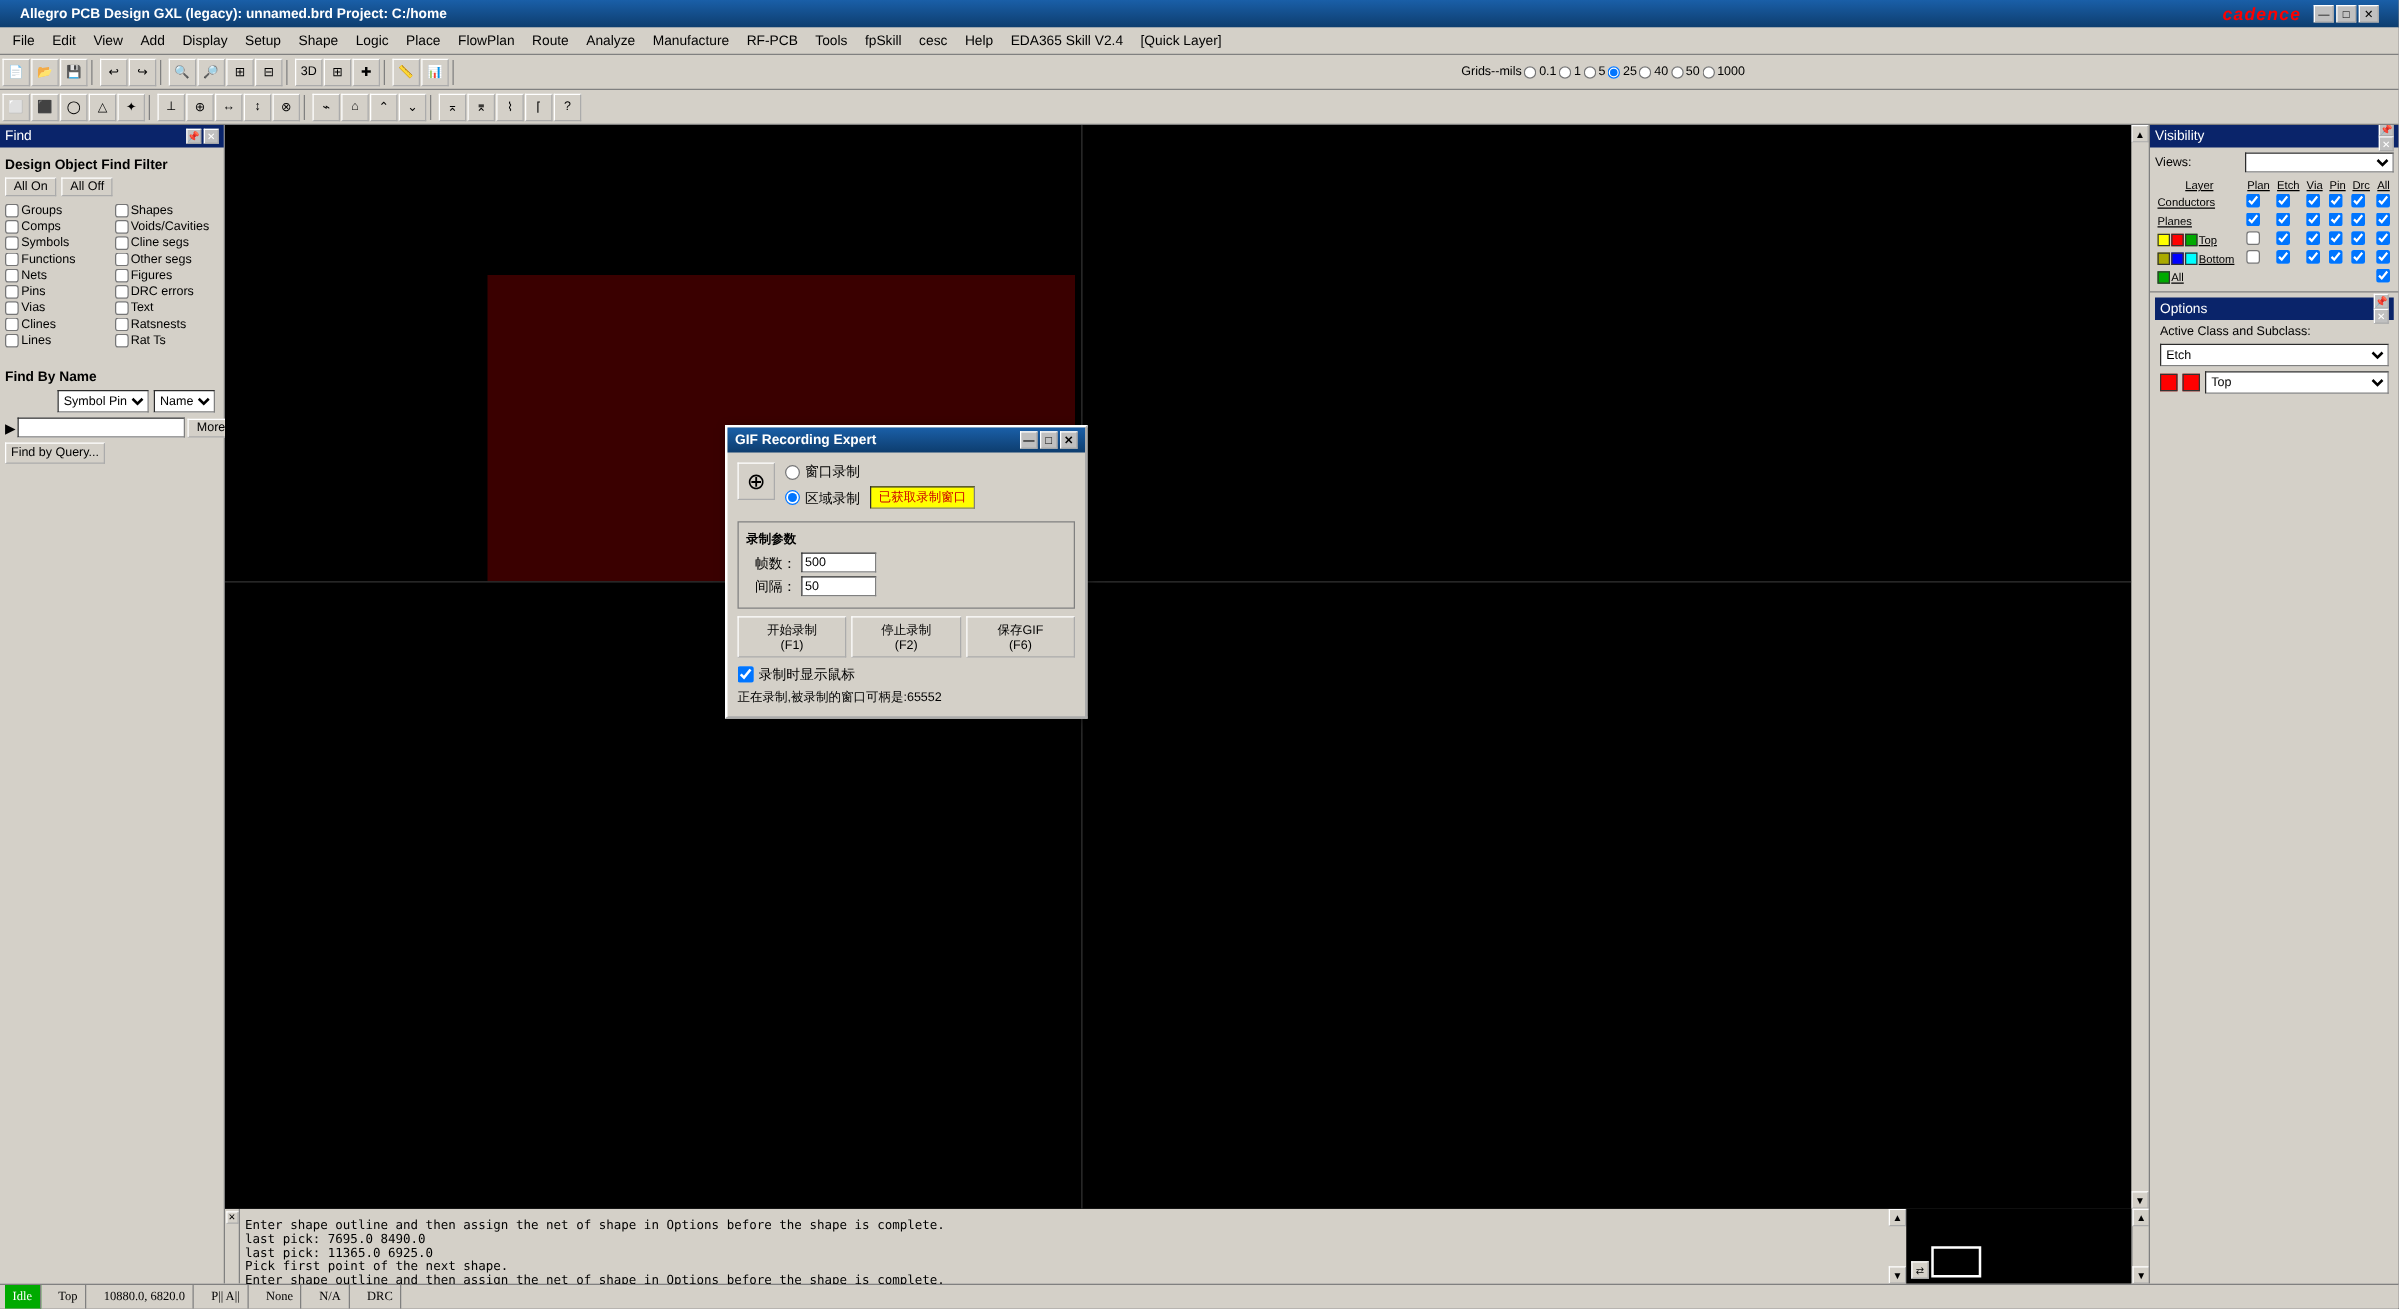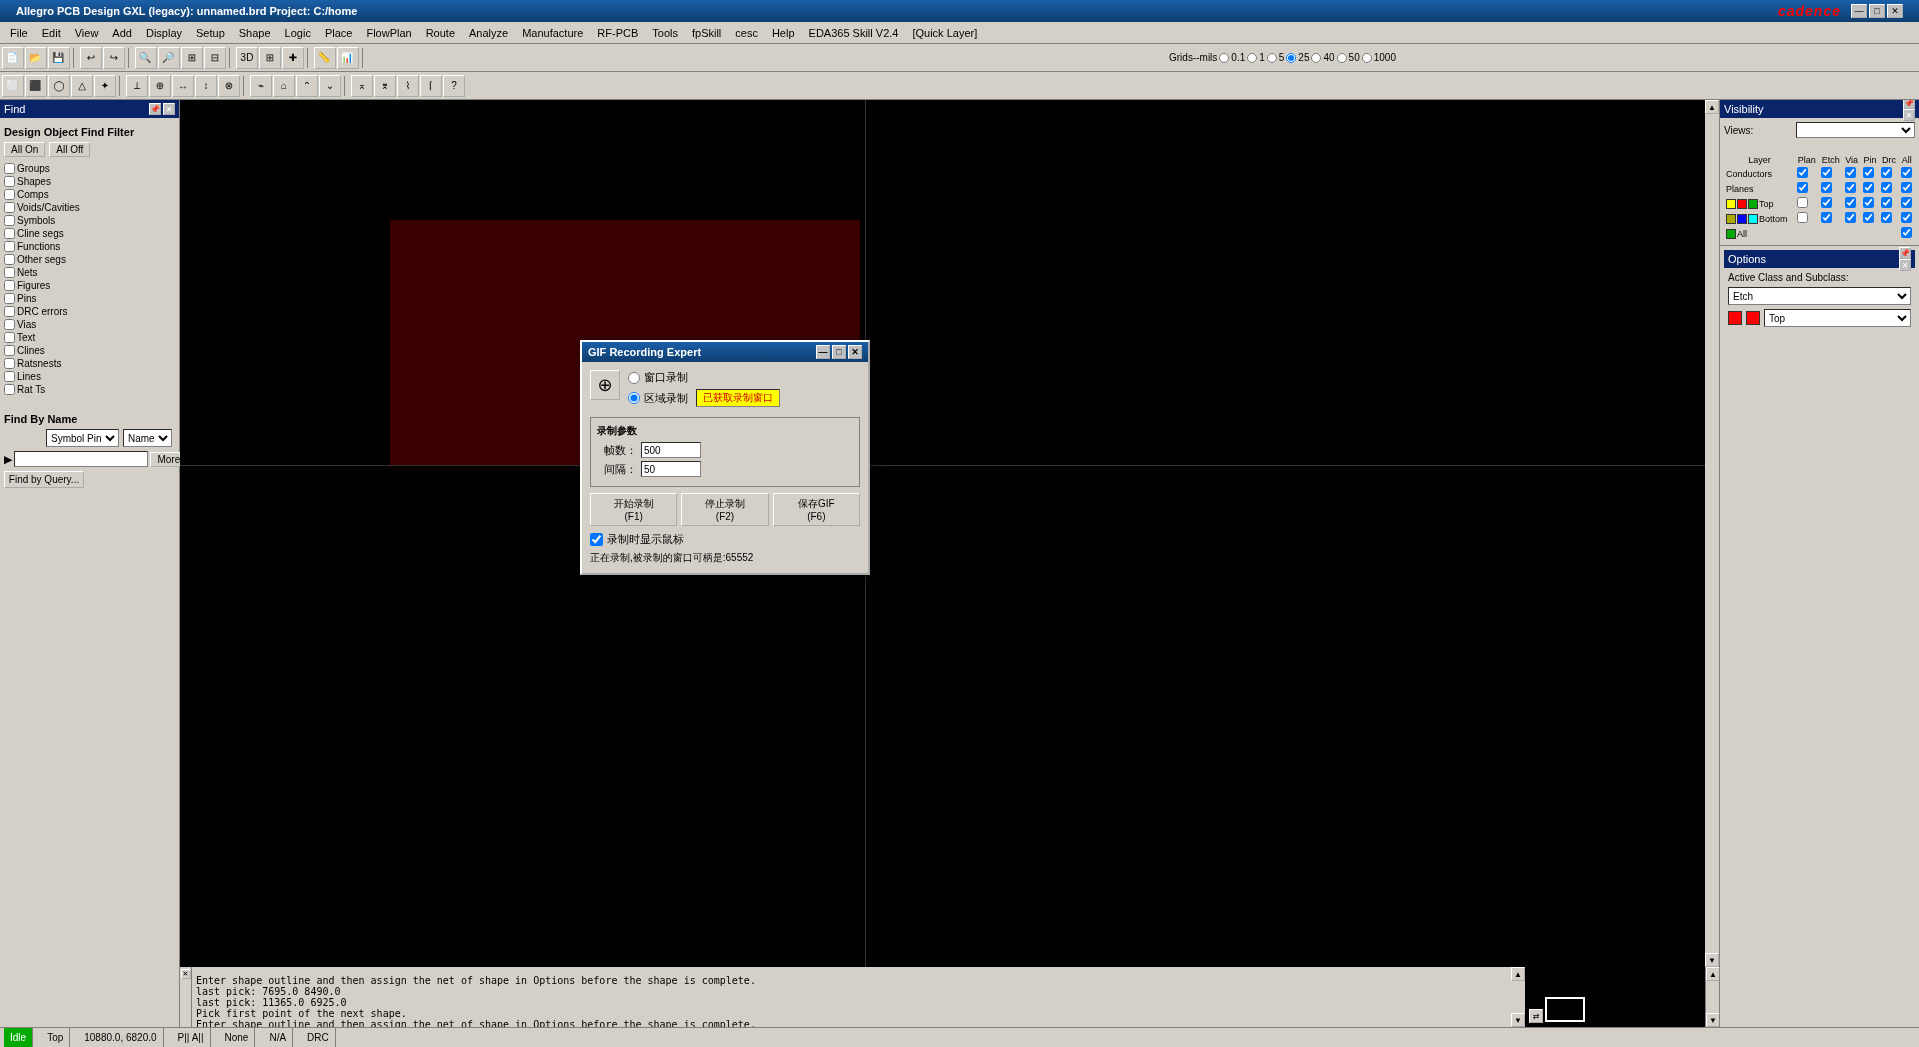--- a/index.html
+++ b/index.html
@@ -98,21 +98,21 @@
     .all-buttons { display: flex; gap: 4px; margin-bottom: 6px; }
     .all-btn {
       padding: 1px 6px;
       background: #d4d0c8;
       border: 1px outset #fff;
       font-size: 10px;
       cursor: pointer;
     }
     .checkbox-grid {
       display: grid;
-      grid-template-columns: 1fr;
+      grid-template-columns: 1fr 1fr;
       gap: 2px 4px;
       margin-bottom: 18px;
     }
     .cb-item { display: flex; align-items: center; gap: 2px; font-size: 10px; }
     .cb-item input { width: 11px; height: 11px; }
     .find-by-name-section { margin-top: 6px; }
     .fbn-row { display: flex; gap: 4px; margin-bottom: 4px; align-items: center; padding-left: 42px; }
     .fbn-select {
       font-size: 10px;
       background: white;
@@ -273,21 +273,21 @@
     #visibility-content { padding: 4px; }
     .vis-row { display: flex; align-items: center; gap: 2px; margin-bottom: 3px; font-size: 10px; }
     .vis-label { width: 70px; font-size: 10px; }
     .vis-select {
       flex: 1;
       height: 16px;
       font-size: 9px;
       border: 1px inset #808080;
       background: white;
     }
-    .vis-table { width: 100%; border-collapse: collapse; font-size: 9px; margin-top: 16px; }
+    .vis-table { width: 100%; border-collapse: collapse; font-size: 9px; margin-top: 4px; text-decoration: underline; }
     .vis-table th { font-size: 9px; font-weight: normal; padding: 1px 2px; text-align: center; }
     .vis-table td { font-size: 9px; padding: 1px 2px; }
     .vis-check { width: 11px; height: 11px; }
 
     
     #options-panel {
       border-top: 1px solid #808080;
       padding: 4px;
     }
     #options-header {
@@ -375,20 +375,21 @@
     
     #status-bar {
       height: 20px;
       background: #d4d0c8;
       border-top: 1px solid #808080;
       display: flex;
       align-items: center;
       padding: 0 4px;
       gap: 8px;
       font-size: 10px;
+      font-family: Liberation Serif, serif;
     }
     .status-item { padding: 0 6px; border-right: 1px solid #808080; height: 100%; display: flex; align-items: center; }
     .status-green { background: #00aa00; color: white; padding: 1px 6px; }
 
     
     #canvas-vscroll {
       width: 14px;
       background: #d4d0c8;
       display: flex;
       flex-direction: column;

